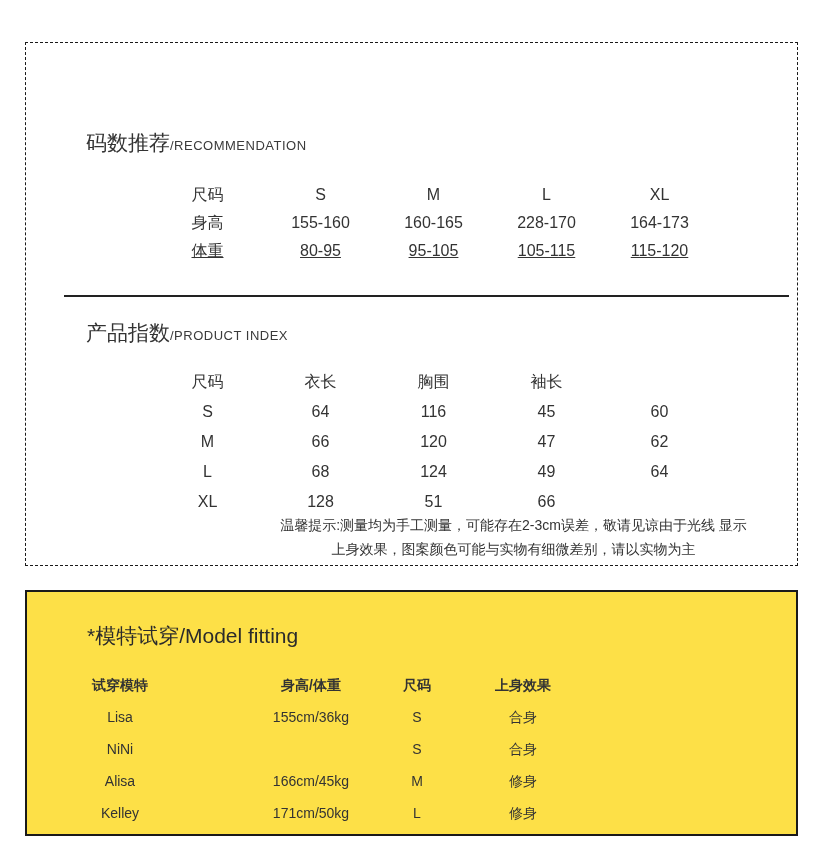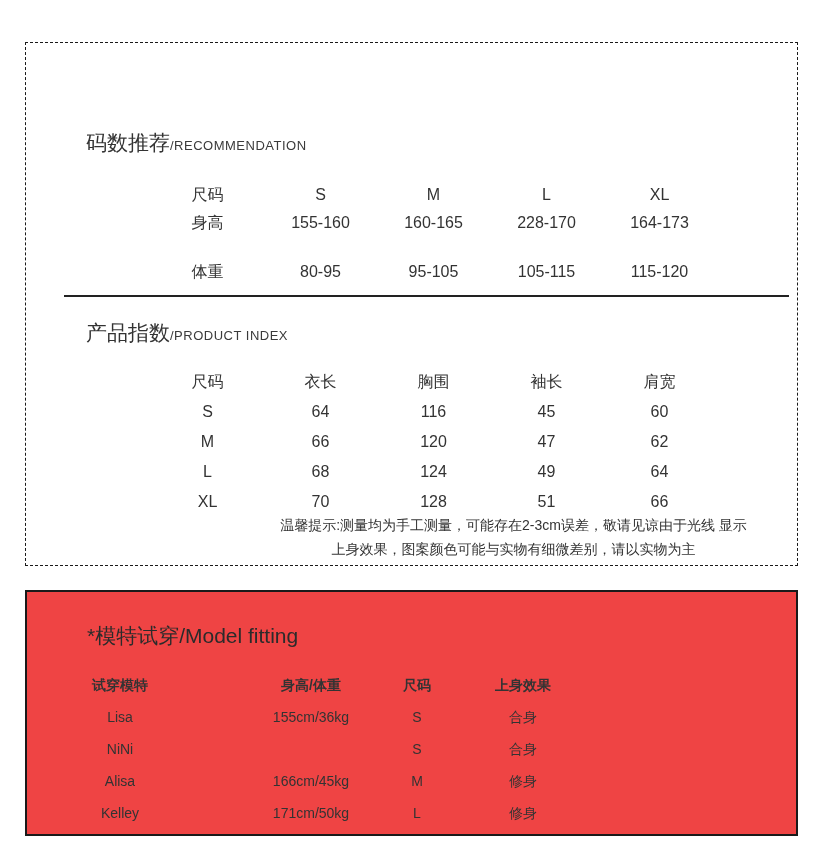--- a/index.html
+++ b/index.html
@@ -8,36 +8,36 @@
     font-family:"Liberation Sans","DejaVu Sans",sans-serif;
     color:#333333; overflow:hidden;
   }
   
   .box1 {
     position:absolute; left:25px; top:42px; width:773px; height:524px;
     border:1.5px dashed #1a1a1a; background:#ffffff; box-sizing:border-box;padding-left:33px;
   }
   .box2 {
     position:absolute; left:25px; top:590px; width:773px; height:246px;
-    border:2px solid #1a1a1a; background:#ef4444; box-sizing:border-box;
+    border:2px solid #1a1a1a; background:#fde047; box-sizing:border-box;
   }
   
   .sec-head { position:absolute; left:60px; display:flex; align-items:baseline; white-space:nowrap; }
   .sec-head .zh { font-size:21px; font-weight:400; color:#333; }
   .sec-head .en { font-size:13px; color:#3a3a3a; letter-spacing:0.5px; }
   .head1 { top:86px; }
   .head2 { top:276px; }
   
   .divider { position:absolute; left:38px; top:252px; width:725px; height:0; border-top:2px solid #222; }
   
   .t5 { position:absolute; left:125px; width:565px; font-size:16px; }
   .t5-row { display:flex; height:28px; line-height:28px; }
   .t5-cell { width:113px; text-align:center; white-space:nowrap; }
   .size-table { top:138px; }
-  .size-table .r3 { margin-top:21px; }
+  .size-table .r3 { margin-top:0;text-decoration:underline; }
   .product-table { top:324px; }
   .product-table .t5-row { height:30px; line-height:30px; }
   
   .note { position:absolute; left:215px; top:470px; width:545px; text-align:center;
           font-size:14px; line-height:24px; color:#333; }
   
   .m-head { position:absolute; left:60px; top:30px; font-size:21px; color:#2b2b2b; white-space:nowrap; }
   .m-table { position:absolute; left:0; top:67px; width:773px; font-size:14px; }
   .m-row { position:relative; height:32px; }
   .m-row.hdr { height:26px; font-weight:700; font-size:14px; }
@@ -91,21 +91,20 @@
       <span class="zh">产品指数</span>
         <span class="en">/PRODUCT INDEX</span>
     </div>
 
     <div class="t5 product-table">
       <div class="t5-row">
         <span class="t5-cell">尺码</span>
         <span class="t5-cell">衣长</span>
         <span class="t5-cell">胸围</span>
         <span class="t5-cell">袖长</span>
-        <span class="t5-cell">肩宽</span>
       </div>
       <div class="t5-row">
         <span class="t5-cell">S</span>
         <span class="t5-cell">64</span>
         <span class="t5-cell">116</span>
         <span class="t5-cell">45</span>
         <span class="t5-cell">60</span>
       </div>
       <div class="t5-row">
         <span class="t5-cell">M</span>
@@ -116,21 +115,20 @@
       </div>
       <div class="t5-row">
         <span class="t5-cell">L</span>
         <span class="t5-cell">68</span>
         <span class="t5-cell">124</span>
         <span class="t5-cell">49</span>
         <span class="t5-cell">64</span>
       </div>
       <div class="t5-row">
         <span class="t5-cell">XL</span>
-        <span class="t5-cell">70</span>
         <span class="t5-cell">128</span>
         <span class="t5-cell">51</span>
         <span class="t5-cell">66</span>
       </div>
     </div>
 
     <div class="note">
       <div>温馨提示:测量均为手工测量，可能存在2-3cm误差，敬请见谅由于光线 显示</div>
       <div>上身效果，图案颜色可能与实物有细微差别，请以实物为主</div>
     </div>

